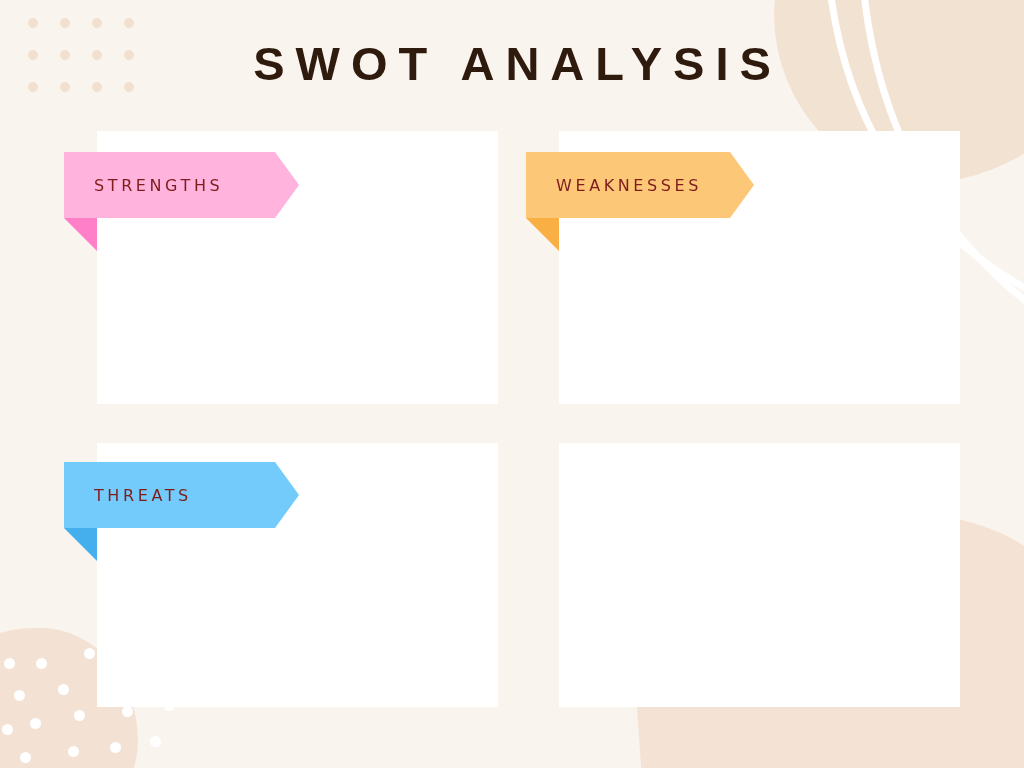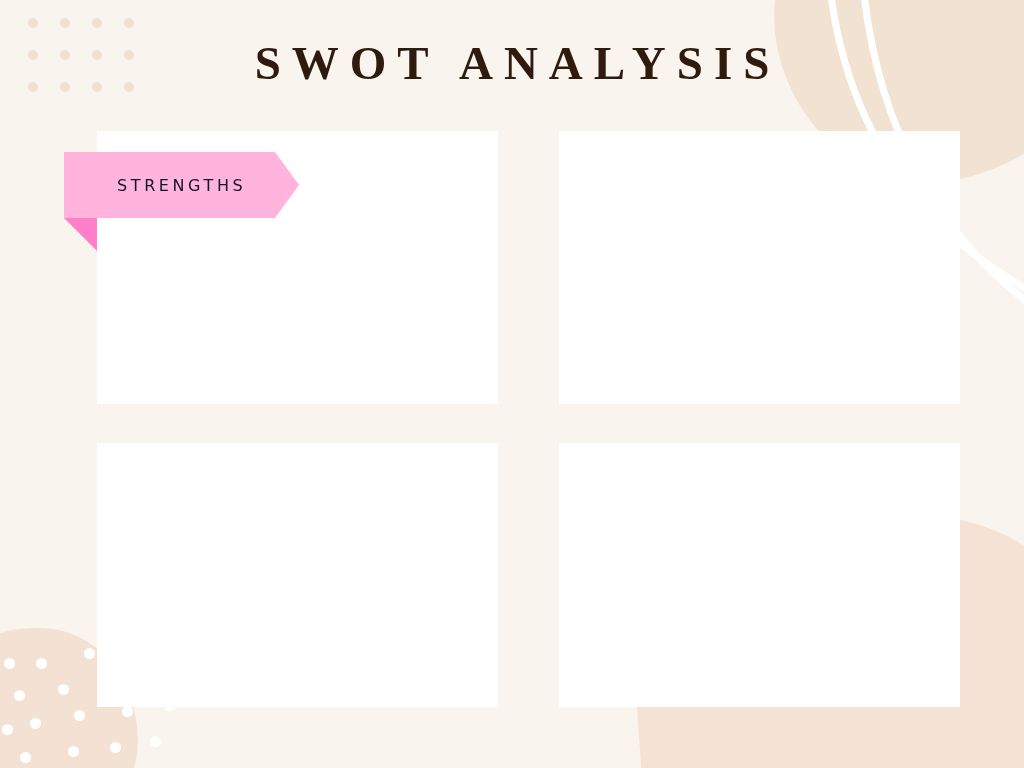--- a/index.html
+++ b/index.html
@@ -89,21 +89,21 @@
     background: #FFFFFF;
   }
 
   
   #page-title {
     position: absolute;
     top: 40px;
     left: 0;
     width: 1024px;
     text-align: center;
-    font-family: Liberation Serif, serif;
+    font-family: Liberation Sans, sans-serif;
     font-size: 47px;
     font-weight: bold;
     letter-spacing: 11px;
     color: #2E1B0E;
     text-indent: 11px;
     line-height: 1;
   }
 
   
   .card {
@@ -121,26 +121,26 @@
     height: 66px;
   }
   .ribbon-body {
     position: absolute;
     inset: 0;
     clip-path: polygon(0 0, calc(100% - 24px) 0, 100% 50%, calc(100% - 24px) 100%, 0 100%);
     display: flex;
     align-items: center;
   }
   .ribbon-label {
-    padding-left: 53px;
+    padding-left: 30px;
     font-family: "DejaVu Sans", sans-serif;
     font-size: 16px;
     font-weight: normal;
     letter-spacing: 3.6px;
-    color: #0f172a;
+    color: #7f1d1d;
     white-space: nowrap;
   }
   .ribbon-tail {
     position: absolute;
     left: 0;
     top: 66px;
     width: 33px;
     height: 33px;
     clip-path: polygon(0 0, 100% 0, 100% 100%);
   }
@@ -214,18 +214,30 @@
 
   <div class="card" id="card-strengths"></div>
   <div class="ribbon" id="ribbon-strengths">
     <div class="ribbon-tail c-pink-d"></div>
     <div class="ribbon-body c-pink">
       <span class="ribbon-label">STRENGTHS</span>
     </div>
   </div>
 
   <div class="card" id="card-weaknesses"></div>
+  <div class="ribbon" id="ribbon-weaknesses">
+    <div class="ribbon-tail c-orng-d"></div>
+    <div class="ribbon-body c-orng">
+      <span class="ribbon-label">WEAKNESSES</span>
+    </div>
+  </div>
 
   <div class="card" id="card-threats"></div>
+  <div class="ribbon" id="ribbon-threats">
+    <div class="ribbon-tail c-blue-d"></div>
+    <div class="ribbon-body c-blue">
+      <span class="ribbon-label">THREATS</span>
+    </div>
+  </div>
 
   <div class="card" id="card-opportunities"></div>
 
 </div>
 
 </body></html>

